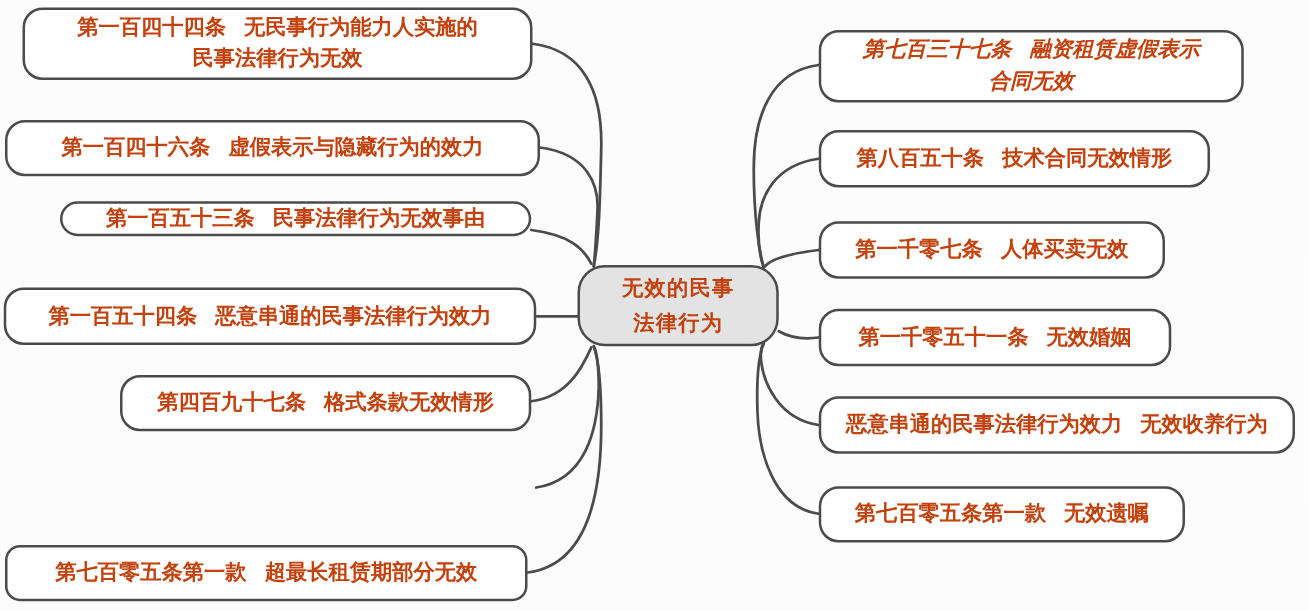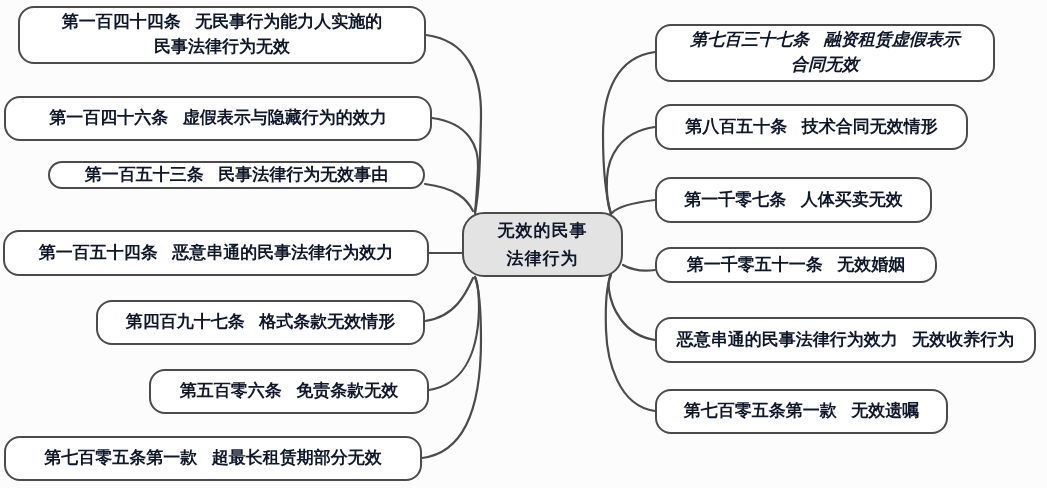--- a/index.html
+++ b/index.html
@@ -30,21 +30,21 @@
   .node {
     position: absolute;
     box-sizing: border-box;
     border: 2.2px solid #4b4b4b;
     border-radius: 16px;
     background: #ffffff;
     display: flex;
     align-items: center;
     justify-content: center;
     text-align: center;
-    color: #0f172a;
+    color: #c2410c;
     font-size: 17px;
     font-weight: 700;
     line-height: 1.45;
     padding: 2px 10px;
   }
   .node .art { margin-right: 0.85em; }
   .node .ttl { white-space: pre-line; }
   .node.center {
     background: #e3e3e3;
     border-radius: 22px;
@@ -53,25 +53,25 @@
   }
   .center-label { white-space: pre-line; letter-spacing: 1px; }
 
   
   .L1 { left: 18px;  top: 6px;   width: 408px; height: 58px; }
   .L2 { left: 4px;   top: 96px;  width: 428px; height: 45px; text-align: right; }
   .L3 { left: 48px;  top: 161px; width: 377px; height: 28px; }
   .L4 { left: 3px;   top: 230px; width: 426px; height: 46px; }
   .L5 { left: 96px;  top: 300px; width: 329px; height: 45px; }
   .L6 { left: 149px; top: 369px; width: 280px; height: 45px; }
-  .L7 { left: 4px;   top: 436px; width: 418px; height: 45px; }
+  .L7 { left: 4px;   top: 436px; width: 418px; height: 45px; border-radius: 12px; }
   .R1 { left: 655px; top: 24px;  width: 340px; height: 58px; font-style: italic; }
   .R2 { left: 655px; top: 104px; width: 313px; height: 46px; }
   .R3 { left: 655px; top: 177px; width: 277px; height: 46px; }
-  .R4 { left: 655px; top: 247px; width: 282px; height: 36px; }
+  .R4 { left: 655px; top: 247px; width: 282px; height: 46px; }
   .R5 { left: 655px; top: 317px; width: 381px; height: 46px; }
   .R6 { left: 655px; top: 389px; width: 293px; height: 45px; }
   .center { left: 462px; top: 212px; width: 161px; height: 65px; }
 </style>
 </head>
 <body>
 
 <div class="stage">
 
   <svg class="links" viewBox="0 0 1047 488">
@@ -104,23 +104,20 @@
   </div>
   <div class="node L3">
     <span class="label"><span class="art">第一百五十三条</span><span class="ttl">民事法律行为无效事由</span></span>
   </div>
   <div class="node L4">
     <span class="label"><span class="art">第一百五十四条</span><span class="ttl">恶意串通的民事法律行为效力</span></span>
   </div>
   <div class="node L5">
     <span class="label"><span class="art">第四百九十七条</span><span class="ttl">格式条款无效情形</span></span>
   </div>
-  <div class="node L6">
-    <span class="label"><span class="art">第五百零六条</span><span class="ttl">免责条款无效</span></span>
-  </div>
   <div class="node L7">
     <span class="label"><span class="art">第七百零五条第一款</span><span class="ttl">超最长租赁期部分无效</span></span>
   </div>
 
   <div class="node R1">
     <span class="label"><span class="art">第七百三十七条</span><span class="ttl">融资租赁虚假表示
 合同无效</span></span>
   </div>
   <div class="node R2">
     <span class="label"><span class="art">第八百五十条</span><span class="ttl">技术合同无效情形</span></span>

